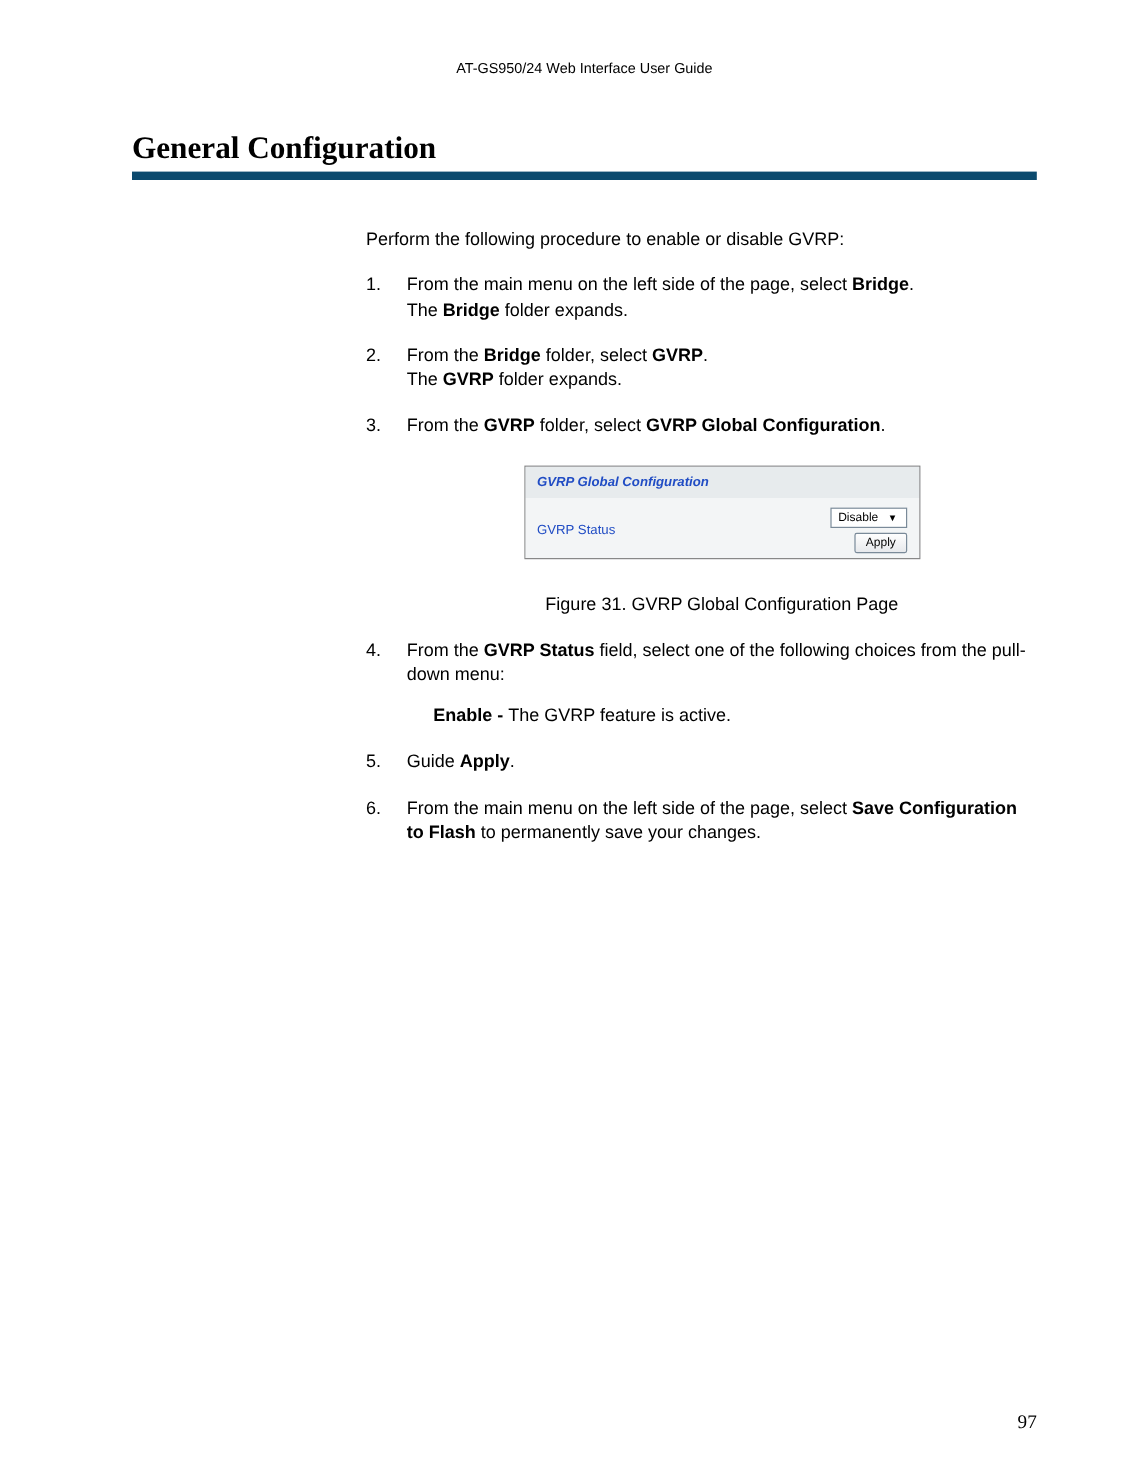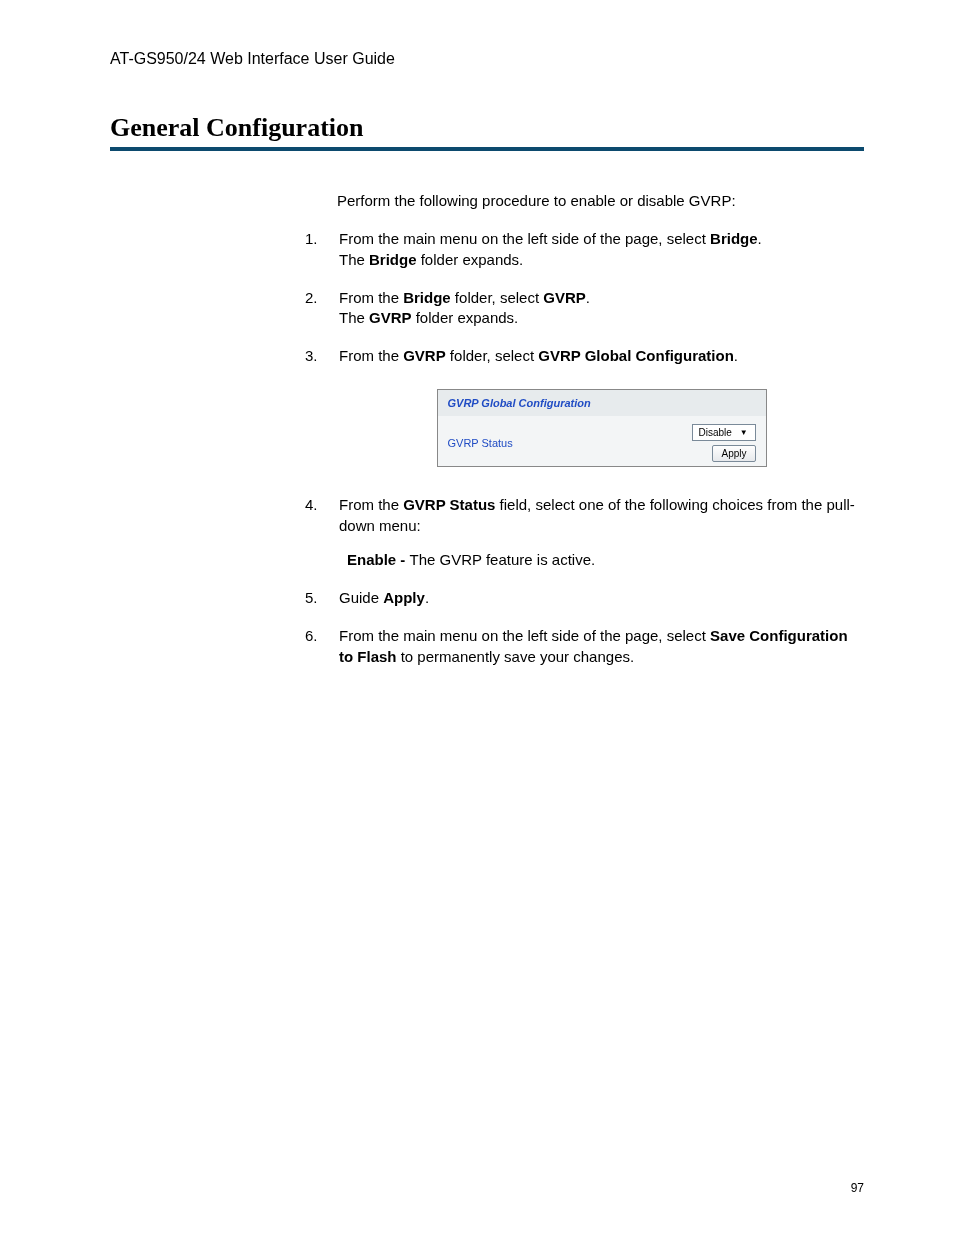--- a/index.html
+++ b/index.html
@@ -11,39 +11,39 @@
     color: #000;
     width: 954px;
   }
   .page {
     width: 954px;
     min-height: 1235px;
     padding: 50px 90px 40px 110px;
     position: relative;
   }
   .running-header {
-    text-align: left;
-    font-size: 16px;
+    text-align: center;
+    font-size: 12px;
     color: #000;
     margin-bottom: 45px;
   }
   .section-title {
     font-family: "Times New Roman", Times, serif;
     font-size: 26px;
     font-weight: bold;
-    border-bottom: 4px solid #0c4a6e;
+    border-bottom: 7px solid #0c4a6e;
     padding-bottom: 4px;
     margin: 0 0 40px 0;
   }
   .body-area {
     margin-left: 195px;
     font-size: 15px;
     line-height: 1.35;
   }
-  .intro { margin-bottom: 18px; margin-left: 32px; }
+  .intro { margin-bottom: 18px; }
   ol.steps {
     list-style: none;
     padding: 0;
     margin: 0;
   }
   ol.steps > li {
     position: relative;
     padding-left: 34px;
     margin-bottom: 18px;
   }
@@ -112,27 +112,28 @@
     height: 17px;
     border-radius: 2px;
   }
   .fig-caption {
     text-align: center;
     font-size: 15px;
     margin-bottom: 18px;
   }
   .sub-para {
     margin-top: 14px;
-    margin-left: 8px;
+    margin-left: 22px;
   }
   .page-num {
     position: absolute;
     bottom: 40px;
     right: 90px;
-    font-size: 12px;
+    font-size: 16px;
+    font-family: Liberation Serif, serif;
   }
 </style>
 </head>
 <body>
 
 <div class="page">
 
   <div class="running-header">AT-GS950/24 Web Interface User Guide</div>
 
   <h1 class="section-title">General Configuration</h1>
@@ -168,20 +169,21 @@
                 <span class="fake-select">
                   <span>Disable</span>
                   <span class="arrow">▼</span>
                 </span>
                 <span class="fake-button">Apply</span>
               </div>
             </div>
           </div>
         </div>
 
+        <div class="fig-caption">Figure 31. GVRP Global Configuration Page</div>
       </li>
 
       <li>
         <span class="num">4.</span>
         <span>From the </span><strong>GVRP Status</strong><span> field, select one of the following choices from the pull-down menu:</span>
         <div class="sub-para">
           <strong>Enable - </strong><span>The GVRP feature is active.</span>
         </div>
       </li>
 

